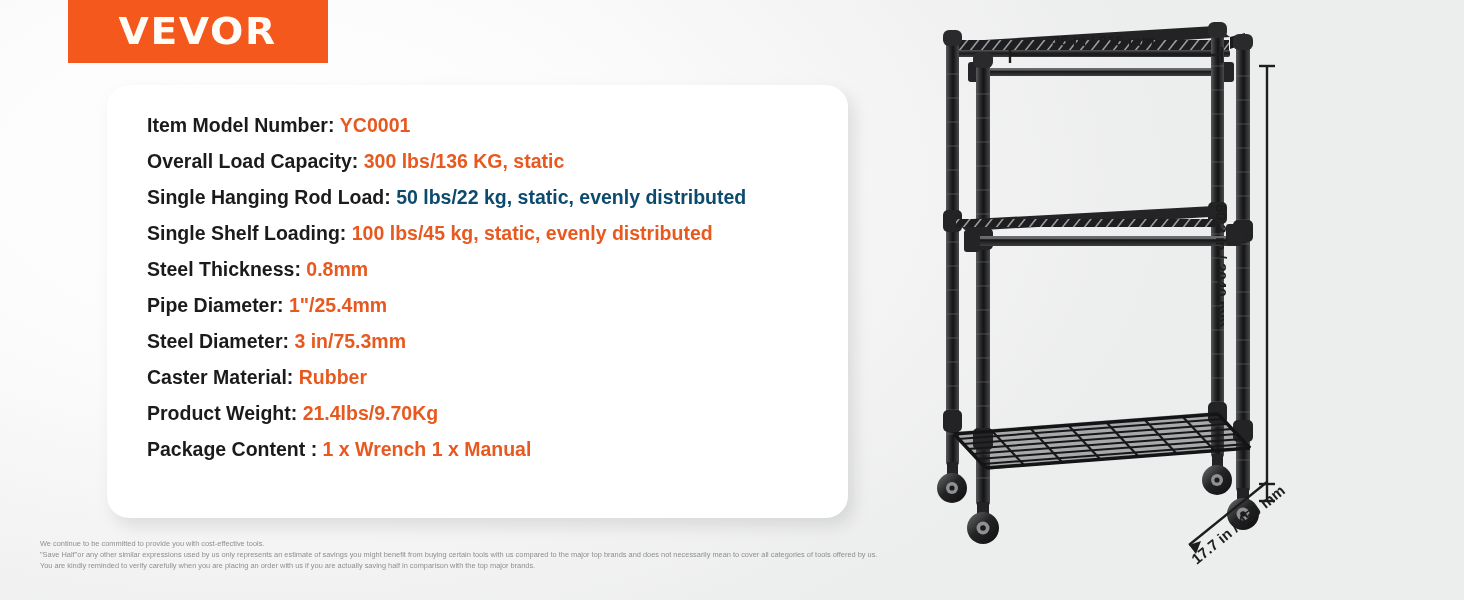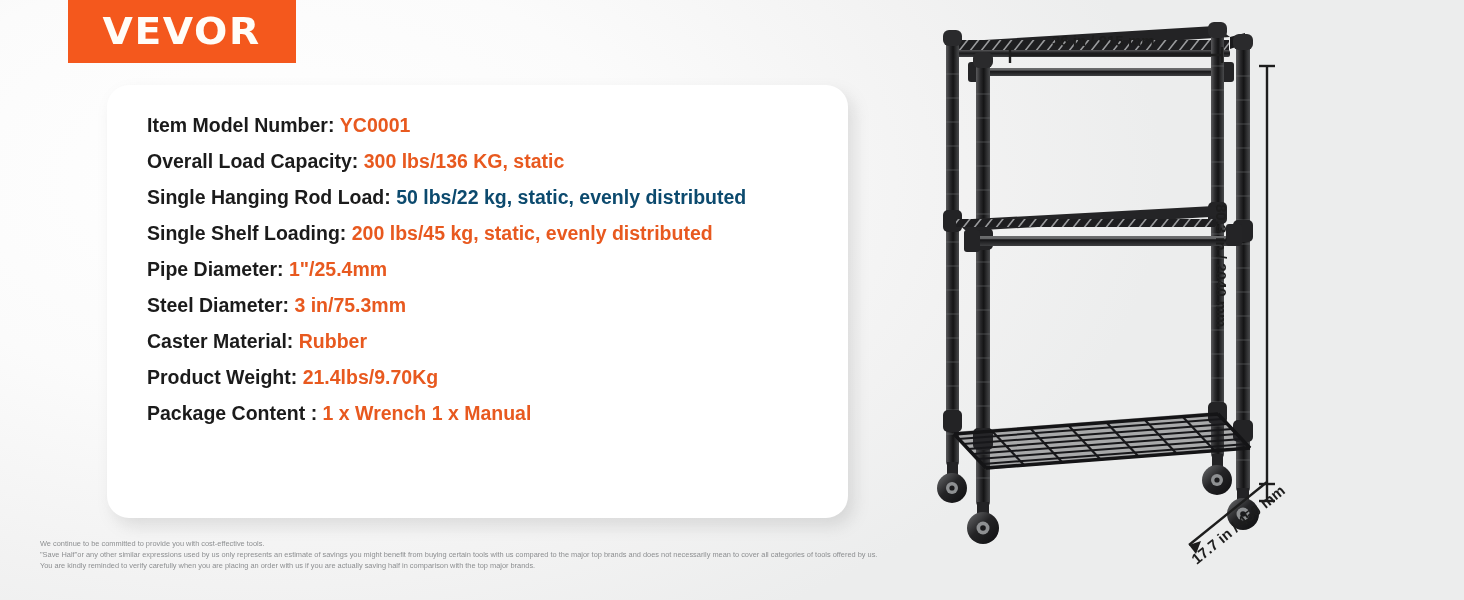--- a/index.html
+++ b/index.html
@@ -10,21 +10,21 @@
   }
   .page{
     position:relative;width:1464px;height:600px;
     background:
       radial-gradient(ellipse 900px 520px at 18% 30%, #ffffff 0%, #fbfbfb 42%, #f2f2f2 78%, #eceded 100%),
       linear-gradient(120deg,#fdfdfd 0%,#f4f4f5 55%,#e9eaea 100%);
   }
 
   
   .logo{
-    position:absolute;left:68px;top:0;width:228px;height:63px;
+    position:absolute;left:68px;top:0;width:260px;height:63px;
     background:#f4581d;display:flex;align-items:center;justify-content:center;
   }
   .logo-text{
     color:#fffdf8;font-weight:bold;font-size:37px;letter-spacing:1.5px;
     font-family:"DejaVu Sans","Liberation Sans",sans-serif;
     transform:scaleX(1.06);
   }
 
   
   .card{
@@ -80,24 +80,28 @@
         <span class="spec-value" style="color:#e8591f">300 lbs/136 KG, static</span>
       </div>
 
       <div class="spec-row">
         <span class="spec-label">Single Hanging Rod Load:</span>
         <span class="spec-value" style="color:#0c4a6e">50 lbs/22 kg, static, evenly distributed</span>
       </div>
 
       <div class="spec-row">
         <span class="spec-label">Single Shelf Loading:</span>
-        <span class="spec-value" style="color:#e8591f">200 lbs/45 kg, static, evenly distributed</span>
-      </div>
-
-
+        <span class="spec-value" style="color:#e8591f">100 lbs/45 kg, static, evenly distributed</span>
+      </div>
+
+
+      <div class="spec-row">
+        <span class="spec-label">Steel Thickness:</span>
+        <span class="spec-value" style="color:#e8591f">0.8mm</span>
+      </div>
 
       <div class="spec-row">
         <span class="spec-label">Pipe Diameter:</span>
         <span class="spec-value" style="color:#e8591f">1"/25.4mm</span>
       </div>
 
       <div class="spec-row">
         <span class="spec-label">Steel Diameter:</span>
         <span class="spec-value" style="color:#e8591f">3 in/75.3mm</span>
       </div>

